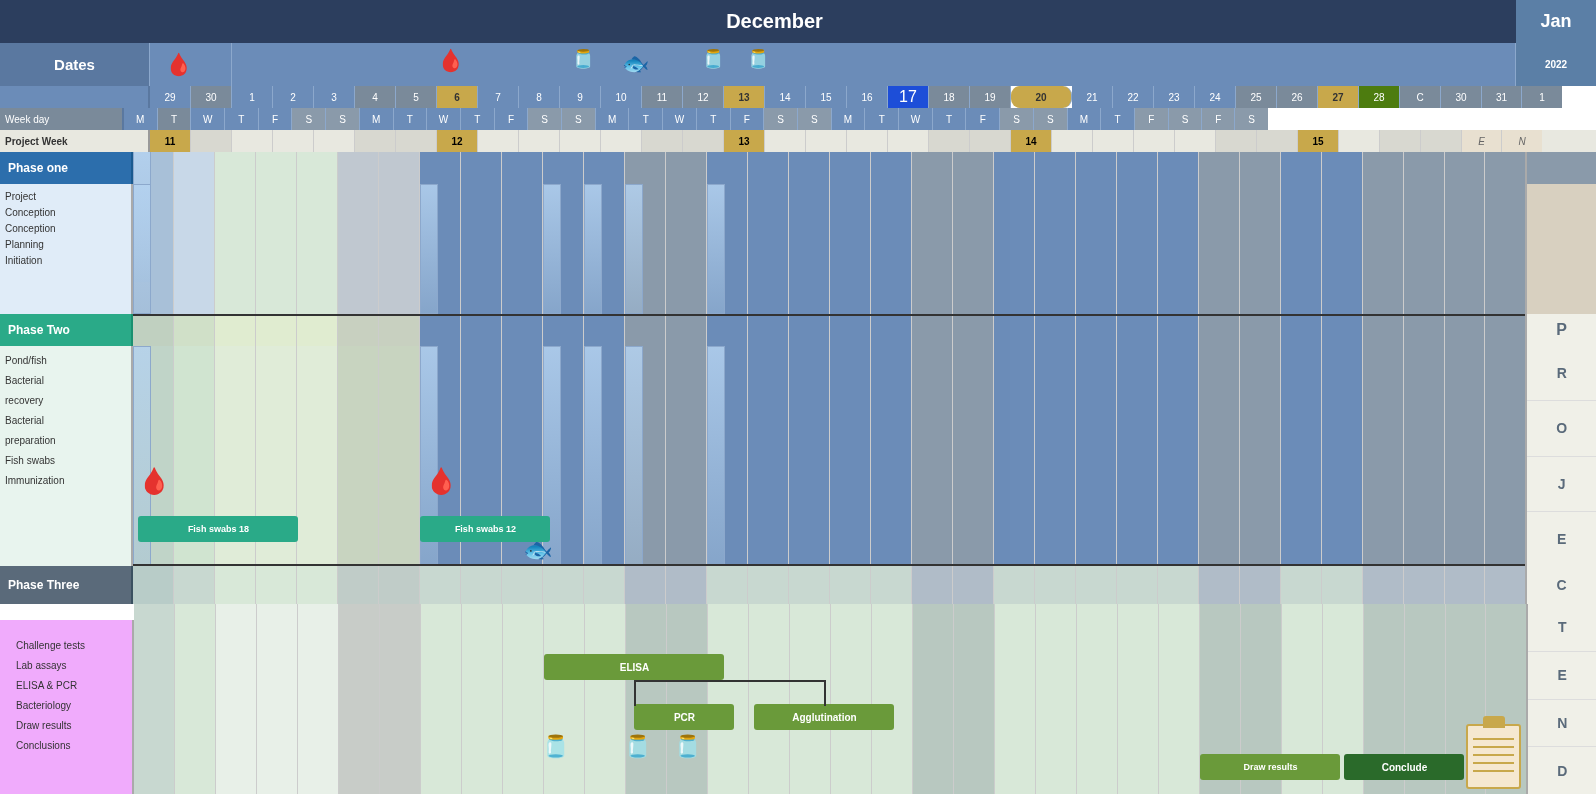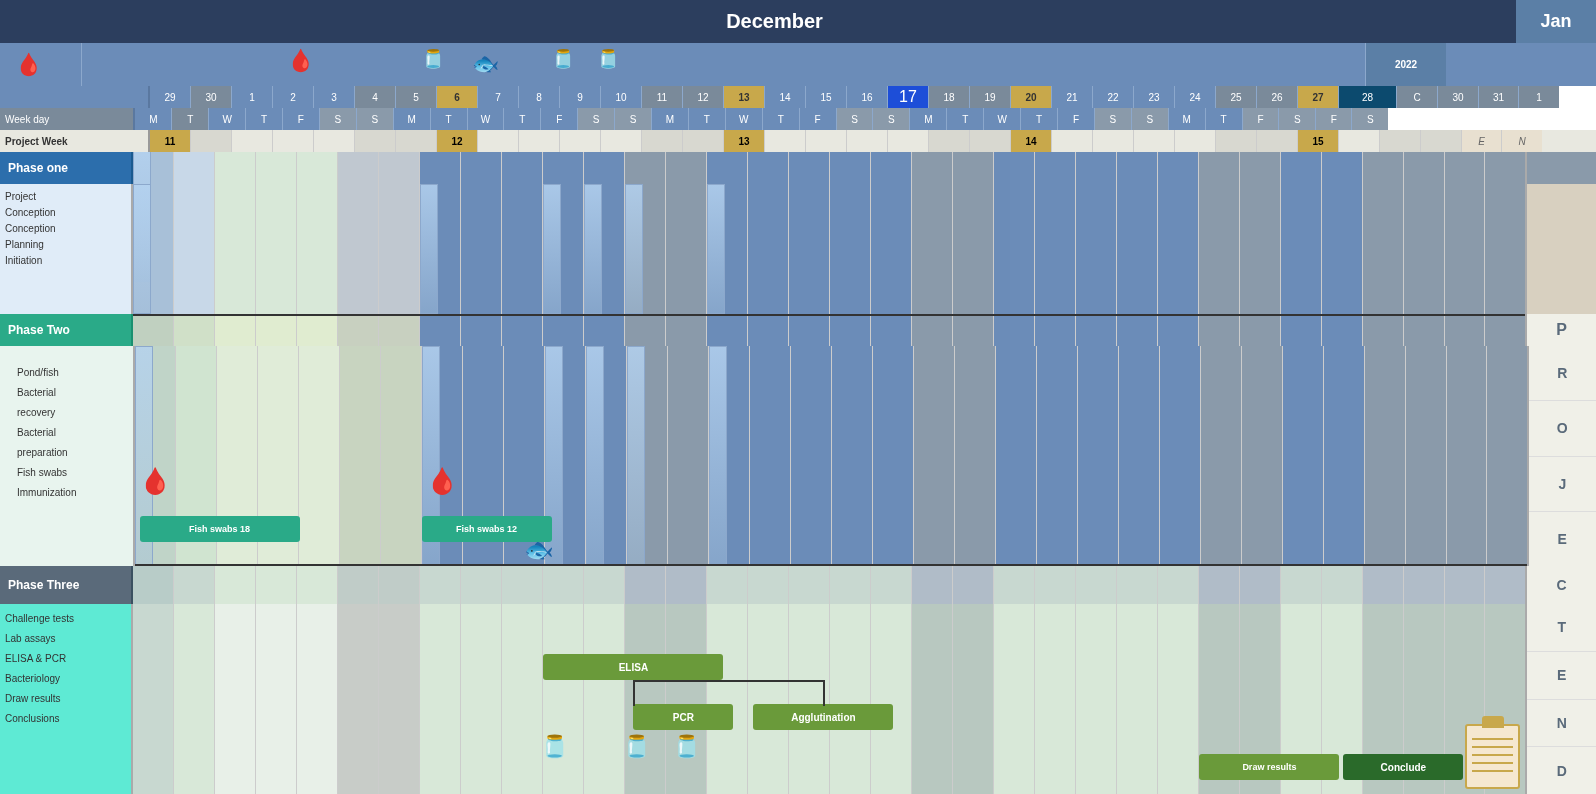--- a/index.html
+++ b/index.html
@@ -22,20 +22,23 @@
     <div style="display:flex; height:43px; width:1596px;">
       <div style="flex:1; background:#2c3e5e; display:flex; align-items:center; justify-content:center;padding-left:33px;">
         <span style="color:white; font-size:20px; font-weight:bold;">December</span>
       </div>
       <div style="width:80px; background:#5b7fa6; display:flex; align-items:center; justify-content:center;">
         <span style="color:white; font-size:18px; font-weight:bold;">Jan</span>
       </div>
     </div>
 
     <div style="display:flex; height:43px; width:1596px; background:#6b8cb8; position:relative;">
+      <div style="width:150px; background:#5a78a0; display:flex; align-items:center; justify-content:center; border-right:1px solid #8ca8cc;">
+        <span style="color:white; font-size:15px; font-weight:bold;">Dates</span>
+      </div>
 
       <div style="width:82px; background:#6b8cb8; border-right:1px solid #8ca8cc; position:relative; display:flex; align-items:center; justify-content:center;">
 
         <span style="position:absolute; left:15px; font-size:22px; color:#cc2211;">🩸</span>
       </div>
 
       <div style="width:1284px; background:#6b8cb8; position:relative; border-right:1px solid #8ca8cc;">
 
         <span style="position:absolute; left:205px; top:5px; font-size:22px; color:#cc2211;">🩸</span>
 
@@ -71,37 +74,37 @@
       <div style="width:41px; background:#6b8cb8; border-right:1px solid #8ca8cc; display:flex; align-items:center; justify-content:center; color:white; font-size:10px;">10</div>
       <div style="width:41px; background:#7a8a9a; border-right:1px solid #8ca8cc; display:flex; align-items:center; justify-content:center; color:white; font-size:10px;">11</div>
       <div style="width:41px; background:#7a8a9a; border-right:1px solid #8ca8cc; display:flex; align-items:center; justify-content:center; color:white; font-size:10px;">12</div>
       <div style="width:41px; background:#c8a84b; border-right:1px solid #8ca8cc; display:flex; align-items:center; justify-content:center; color:#333; font-size:10px; font-weight:bold;">13</div>
       <div style="width:41px; background:#6b8cb8; border-right:1px solid #8ca8cc; display:flex; align-items:center; justify-content:center; color:white; font-size:10px;">14</div>
       <div style="width:41px; background:#6b8cb8; border-right:1px solid #8ca8cc; display:flex; align-items:center; justify-content:center; color:white; font-size:10px;">15</div>
       <div style="width:41px; background:#6b8cb8; border-right:1px solid #8ca8cc; display:flex; align-items:center; justify-content:center; color:white; font-size:10px;">16</div>
       <div style="width:41px; background:#1d4ed8; border-right:1px solid #8ca8cc; display:flex; align-items:center; justify-content:center; color:white; font-size:16px;">17</div>
       <div style="width:41px; background:#7a8a9a; border-right:1px solid #8ca8cc; display:flex; align-items:center; justify-content:center; color:white; font-size:10px;">18</div>
       <div style="width:41px; background:#7a8a9a; border-right:1px solid #8ca8cc; display:flex; align-items:center; justify-content:center; color:white; font-size:10px;">19</div>
-      <div style="width:41px; background:#c8a84b; border-right:1px solid #8ca8cc; display:flex; align-items:center; justify-content:center; color:#333; font-size:10px; font-weight:bold;">20</div>
+      <div style="width:61px; background:#c8a84b; border-right:1px solid #8ca8cc; display:flex; align-items:center; justify-content:center; color:#333; font-size:10px; font-weight:bold;border-radius:9px;">20</div>
       <div style="width:41px; background:#6b8cb8; border-right:1px solid #8ca8cc; display:flex; align-items:center; justify-content:center; color:white; font-size:10px;">21</div>
       <div style="width:41px; background:#6b8cb8; border-right:1px solid #8ca8cc; display:flex; align-items:center; justify-content:center; color:white; font-size:10px;">22</div>
       <div style="width:41px; background:#6b8cb8; border-right:1px solid #8ca8cc; display:flex; align-items:center; justify-content:center; color:white; font-size:10px;">23</div>
       <div style="width:41px; background:#6b8cb8; border-right:1px solid #8ca8cc; display:flex; align-items:center; justify-content:center; color:white; font-size:10px;">24</div>
       <div style="width:41px; background:#7a8a9a; border-right:1px solid #8ca8cc; display:flex; align-items:center; justify-content:center; color:white; font-size:10px;">25</div>
       <div style="width:41px; background:#7a8a9a; border-right:1px solid #8ca8cc; display:flex; align-items:center; justify-content:center; color:white; font-size:10px;">26</div>
       <div style="width:41px; background:#c8a84b; border-right:1px solid #8ca8cc; display:flex; align-items:center; justify-content:center; color:#333; font-size:10px; font-weight:bold;">27</div>
-      <div style="width:58px; background:#0c4a6e; border-right:1px solid #8ca8cc; display:flex; align-items:center; justify-content:center; color:white; font-size:10px;">28</div>
+      <div style="width:41px; background:#4d7c0f; border-right:1px solid #8ca8cc; display:flex; align-items:center; justify-content:center; color:white; font-size:10px;">28</div>
       <div style="width:41px; background:#7a8a9a; border-right:1px solid #8ca8cc; display:flex; align-items:center; justify-content:center; color:white; font-size:10px;">C</div>
       <div style="width:41px; background:#7a8a9a; border-right:1px solid #8ca8cc; display:flex; align-items:center; justify-content:center; color:white; font-size:10px;">30</div>
 
       <div style="width:40px; background:#7a8a9a; border-right:1px solid #8ca8cc; display:flex; align-items:center; justify-content:center; color:white; font-size:10px;">31</div>
       <div style="width:40px; background:#7a8a9a; display:flex; align-items:center; justify-content:center; color:white; font-size:10px;">1</div>
     </div>
 
-    <div style="display:flex; height:22px; width:1388px;">
+    <div style="display:flex; height:22px; width:1268px;">
       <div style="width:150px; background:#7a8a9a; border-right:2px solid #5a78a0; display:flex; align-items:center; padding-left:5px; color:white; font-size:10px;">Week day</div>
 
       <div style="width:41px; background:#6b8cb8; border-right:1px solid #8ca8cc; display:flex; align-items:center; justify-content:center; color:white; font-size:10px;">M</div>
       <div style="width:41px; background:#7a8a9a; border-right:1px solid #8ca8cc; display:flex; align-items:center; justify-content:center; color:white; font-size:10px;">T</div>
       <div style="width:41px; background:#6b8cb8; border-right:1px solid #8ca8cc; display:flex; align-items:center; justify-content:center; color:white; font-size:10px;">W</div>
       <div style="width:41px; background:#6b8cb8; border-right:1px solid #8ca8cc; display:flex; align-items:center; justify-content:center; color:white; font-size:10px;">T</div>
       <div style="width:41px; background:#6b8cb8; border-right:1px solid #8ca8cc; display:flex; align-items:center; justify-content:center; color:white; font-size:10px;">F</div>
       <div style="width:41px; background:#8a9aaa; border-right:1px solid #8ca8cc; display:flex; align-items:center; justify-content:center; color:white; font-size:10px;">S</div>
       <div style="width:41px; background:#8a9aaa; border-right:1px solid #8ca8cc; display:flex; align-items:center; justify-content:center; color:white; font-size:10px;">S</div>
       <div style="width:41px; background:#6b8cb8; border-right:1px solid #8ca8cc; display:flex; align-items:center; justify-content:center; color:white; font-size:10px;">M</div>
@@ -327,21 +330,21 @@
         <div style="width:41px; background:#8a9aaa; border-right:1px solid #ccc;"></div>
         <div style="width:41px; background:#8a9aaa; border-right:1px solid #ccc;"></div>
         <div style="width:40px; background:#8a9aaa; border-right:1px solid #ccc;"></div>
         <div style="width:40px; background:#8a9aaa;"></div>
       </div>
 
       <div style="width:80px; background:#f0f0e8; border-left:2px solid #aaa; display:flex; align-items:center; justify-content:center; color:#5a6a7a; font-weight:bold; font-size:16px;">P</div>
     </div>
 
     <div style="display:flex; height:220px; width:1596px; position:relative;">
-      <div style="width:150px; background:#e8f4ee; border-right:2px solid #aaa; padding:17px; font-size:10px; color:#333; line-height:2;">
+      <div style="width:150px; background:#e8f4ee; border-right:2px solid #aaa; padding:5px; font-size:10px; color:#333; line-height:2;">
         <div>Pond/fish</div>
         <div>Bacterial</div>
         <div>recovery</div>
         <div>Bacterial</div>
         <div>preparation</div>
         <div>Fish swabs</div>
         <div>Immunization</div>
       </div>
       <div style="flex:1; position:relative;">
 
@@ -452,21 +455,21 @@
           <div style="width:41px; background:#b0bcc8; border-right:1px solid #ccc;"></div>
           <div style="width:40px; background:#b0bcc8; border-right:1px solid #ccc;"></div>
           <div style="width:40px; background:#b0bcc8;"></div>
         </div>
       </div>
 
       <div style="width:80px; background:#f0f0e8; border-left:2px solid #aaa; display:flex; align-items:center; justify-content:center; color:#5a6a7a; font-weight:bold; font-size:14px;">C</div>
     </div>
 
     <div style="display:flex; height:190px; width:1596px; position:relative;">
-      <div style="width:150px; background:#5eead4; border-right:2px solid #aaa; padding:5px; font-size:10px; color:#333; line-height:2;">
+      <div style="width:150px; background:#f0abfc; border-right:2px solid #aaa; padding:16px; font-size:10px; color:#333; line-height:2;margin-top:16px;">
         <div>Challenge tests</div>
         <div>Lab assays</div>
         <div>ELISA &amp; PCR</div>
         <div>Bacteriology</div>
         <div>Draw results</div>
         <div>Conclusions</div>
       </div>
       <div style="flex:1; position:relative;">
 
 

